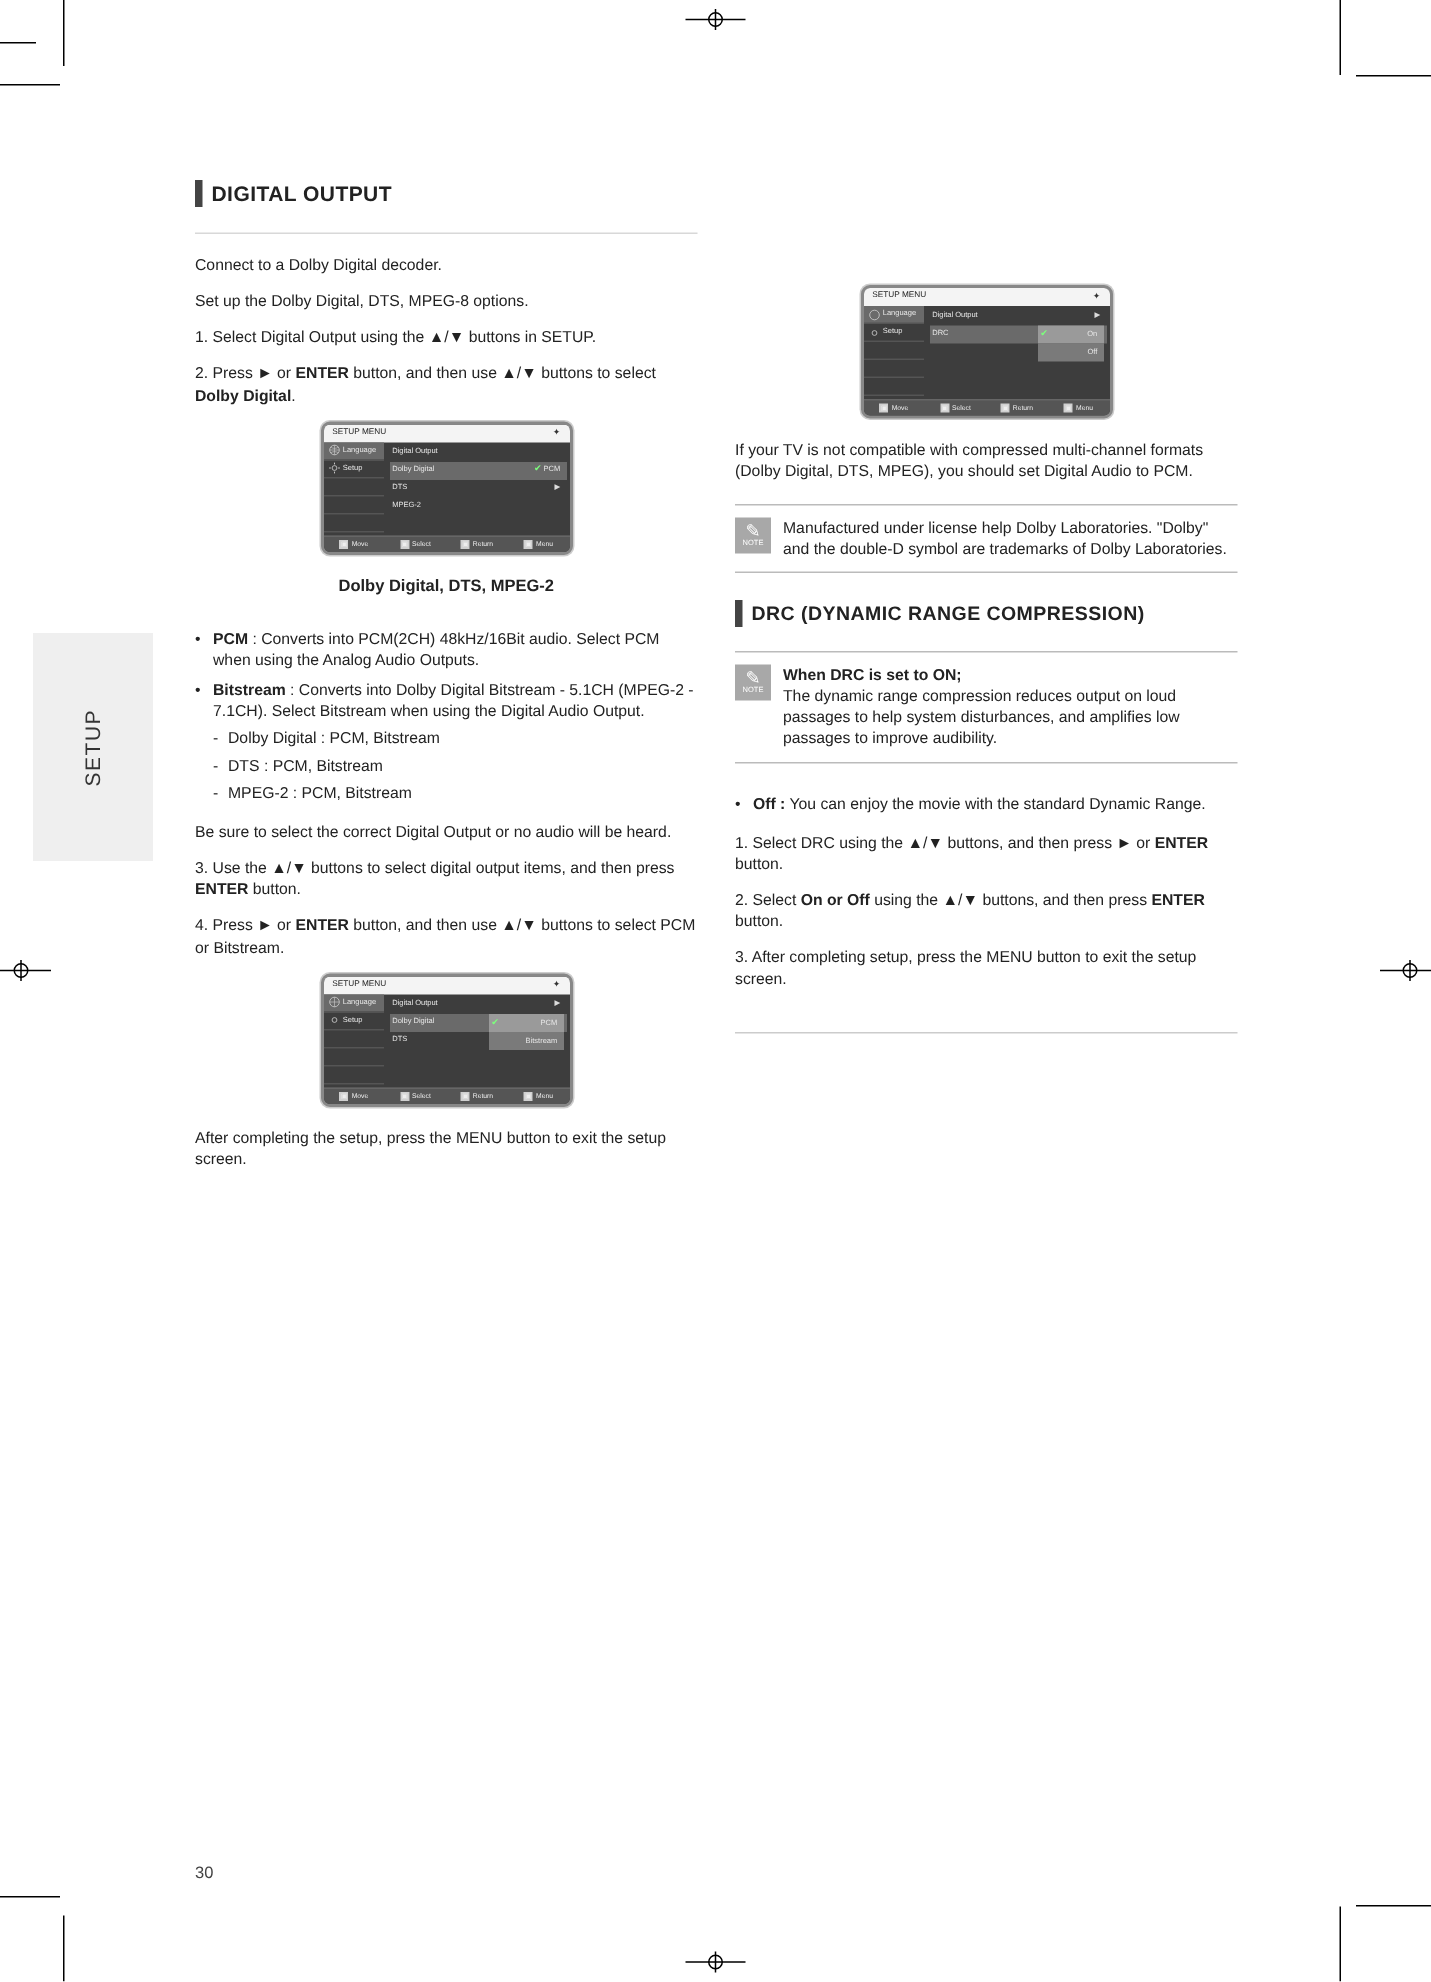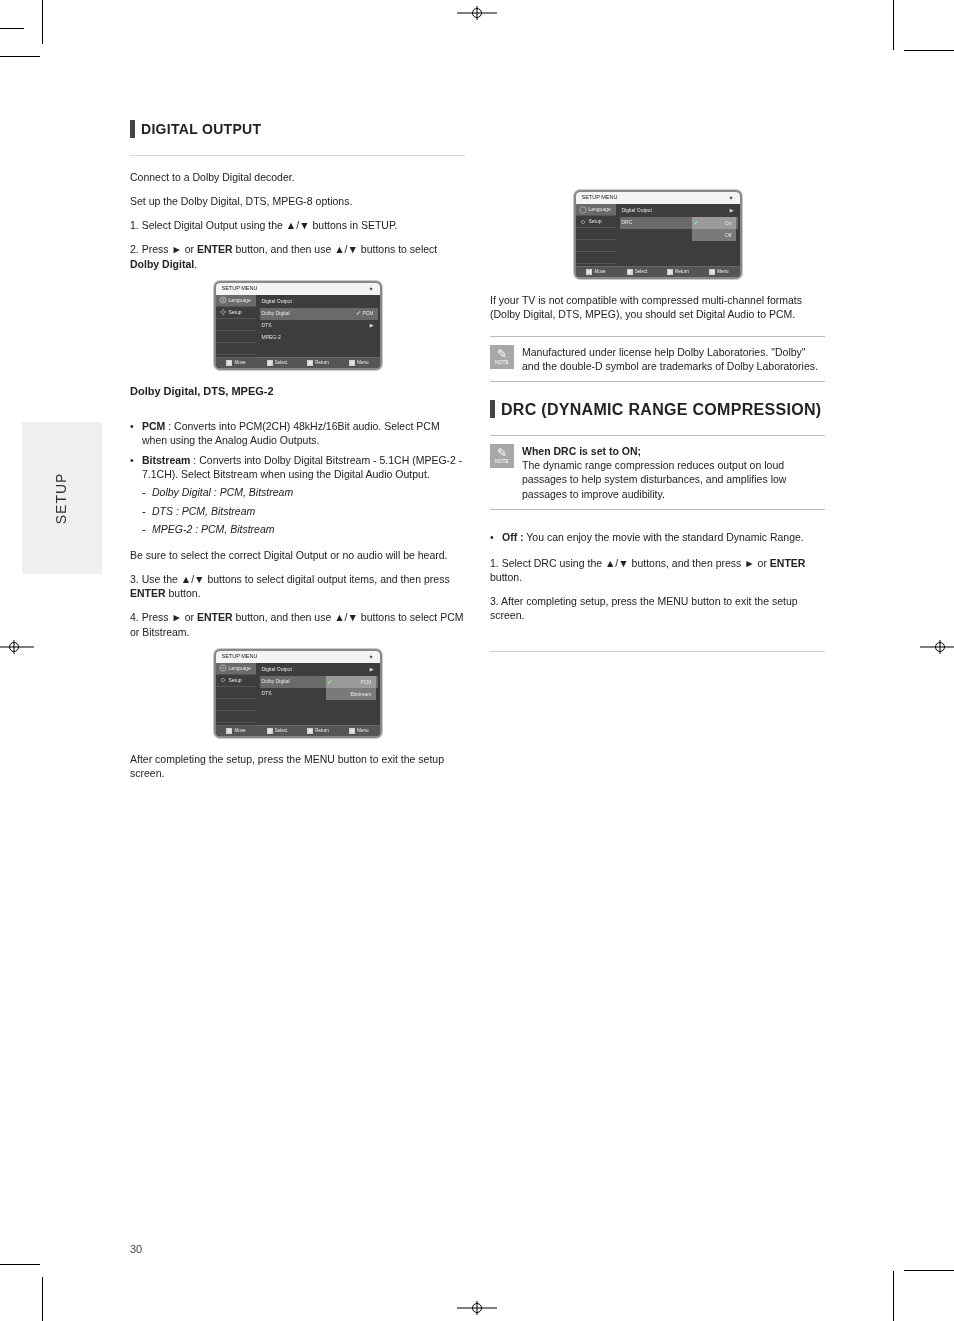--- a/index.html
+++ b/index.html
@@ -54,29 +54,29 @@
   .sec-head {
     display: flex;
     align-items: center;
     gap: 6px;
     margin-bottom: 16px;
   }
   .sec-head .bar { width: 5px; height: 18px; background: #444; }
   .sec-head h2 { font-size: 14px; font-weight: bold; letter-spacing: .3px; }
   .thinrule { height: 1px; background: #d8d8d8; margin: 6px 0 14px; }
   p { margin-bottom: 10px; }
-  .sub { font-size: 11px; font-weight: bold; margin: 10px 0 8px; }
+  .sub { font-size: 11px; font-weight: bold; margin: 10px 0 8px; text-align: center; }
 
   ul.bullets { list-style: none; margin: 20px 0 12px; }
   ul.bullets > li { position: relative; padding-left: 12px; margin-bottom: 6px; }
   ul.bullets > li::before {
     content: "•"; position: absolute; left: 0; top: 0; color: #222;
   }
   ul.sublist { list-style: none; margin-top: 4px; }
-  ul.sublist li { position: relative; padding-left: 10px; margin-bottom: 4px; font-style: italic; }
+  ul.sublist li { position: relative; padding-left: 10px; margin-bottom: 4px; }
   ul.sublist li::before { content: "-"; position: absolute; left: 0; top: 0; }
 
   .notebox {
     border-top: 1px solid #bbb;
     border-bottom: 1px solid #bbb;
     padding: 8px 4px 8px 32px;
     position: relative;
     margin: 14px 0;
   }
   .notebox .tag {
@@ -484,21 +484,21 @@
   <div class="notebox">
     <div class="tag">
         <span class="ic">✎</span>
         <span style="font-size:5px;">NOTE</span>
       </div>
     <span>Manufactured under license help Dolby Laboratories. "Dolby" and the double-D symbol are trademarks of Dolby Laboratories.</span>
   </div>
 
   <div class="sec-head" style="margin-top:18px;">
     <div class="bar"></div>
-    <h2 style="font-size:16px; line-height:1.2;">DRC (DYNAMIC RANGE COMPRESSION)</h2>
+    <h2 style="font-size:13px; line-height:1.2;">DRC (DYNAMIC RANGE COMPRESSION)</h2>
   </div>
 
   <div class="notebox">
     <div class="tag">
         <span class="ic">✎</span>
         <span style="font-size:5px;">NOTE</span>
       </div>
     <b>When DRC is set to ON;</b><br>
     <span>The dynamic range compression reduces output on loud passages to help system disturbances, and amplifies low passages to improve audibility.</span>
   </div>
@@ -508,18 +508,25 @@
       <b>Off :</b>
       <span>You can enjoy the movie with the standard Dynamic Range.</span>
     </li>
   </ul>
 
   <p>
     <span>1. Select DRC using the ▲/▼ buttons, and then press ► or</span>
     <b>ENTER</b>
     <span>button.</span>
   </p>
+  <p>
+    <span>2. Select</span>
+    <b>On or Off</b>
+    <span>using the ▲/▼ buttons, and then</span>
+    press <b>ENTER</b>
+    <span>button.</span>
+  </p>
   <p>3. After completing setup, press the MENU button to exit the setup screen.</p>
 
   <div style="height:1px; background:#ccc; margin-top:28px;"></div>
 </div>
 
 <div class="pagenum">30</div>
 
 </body></html>

